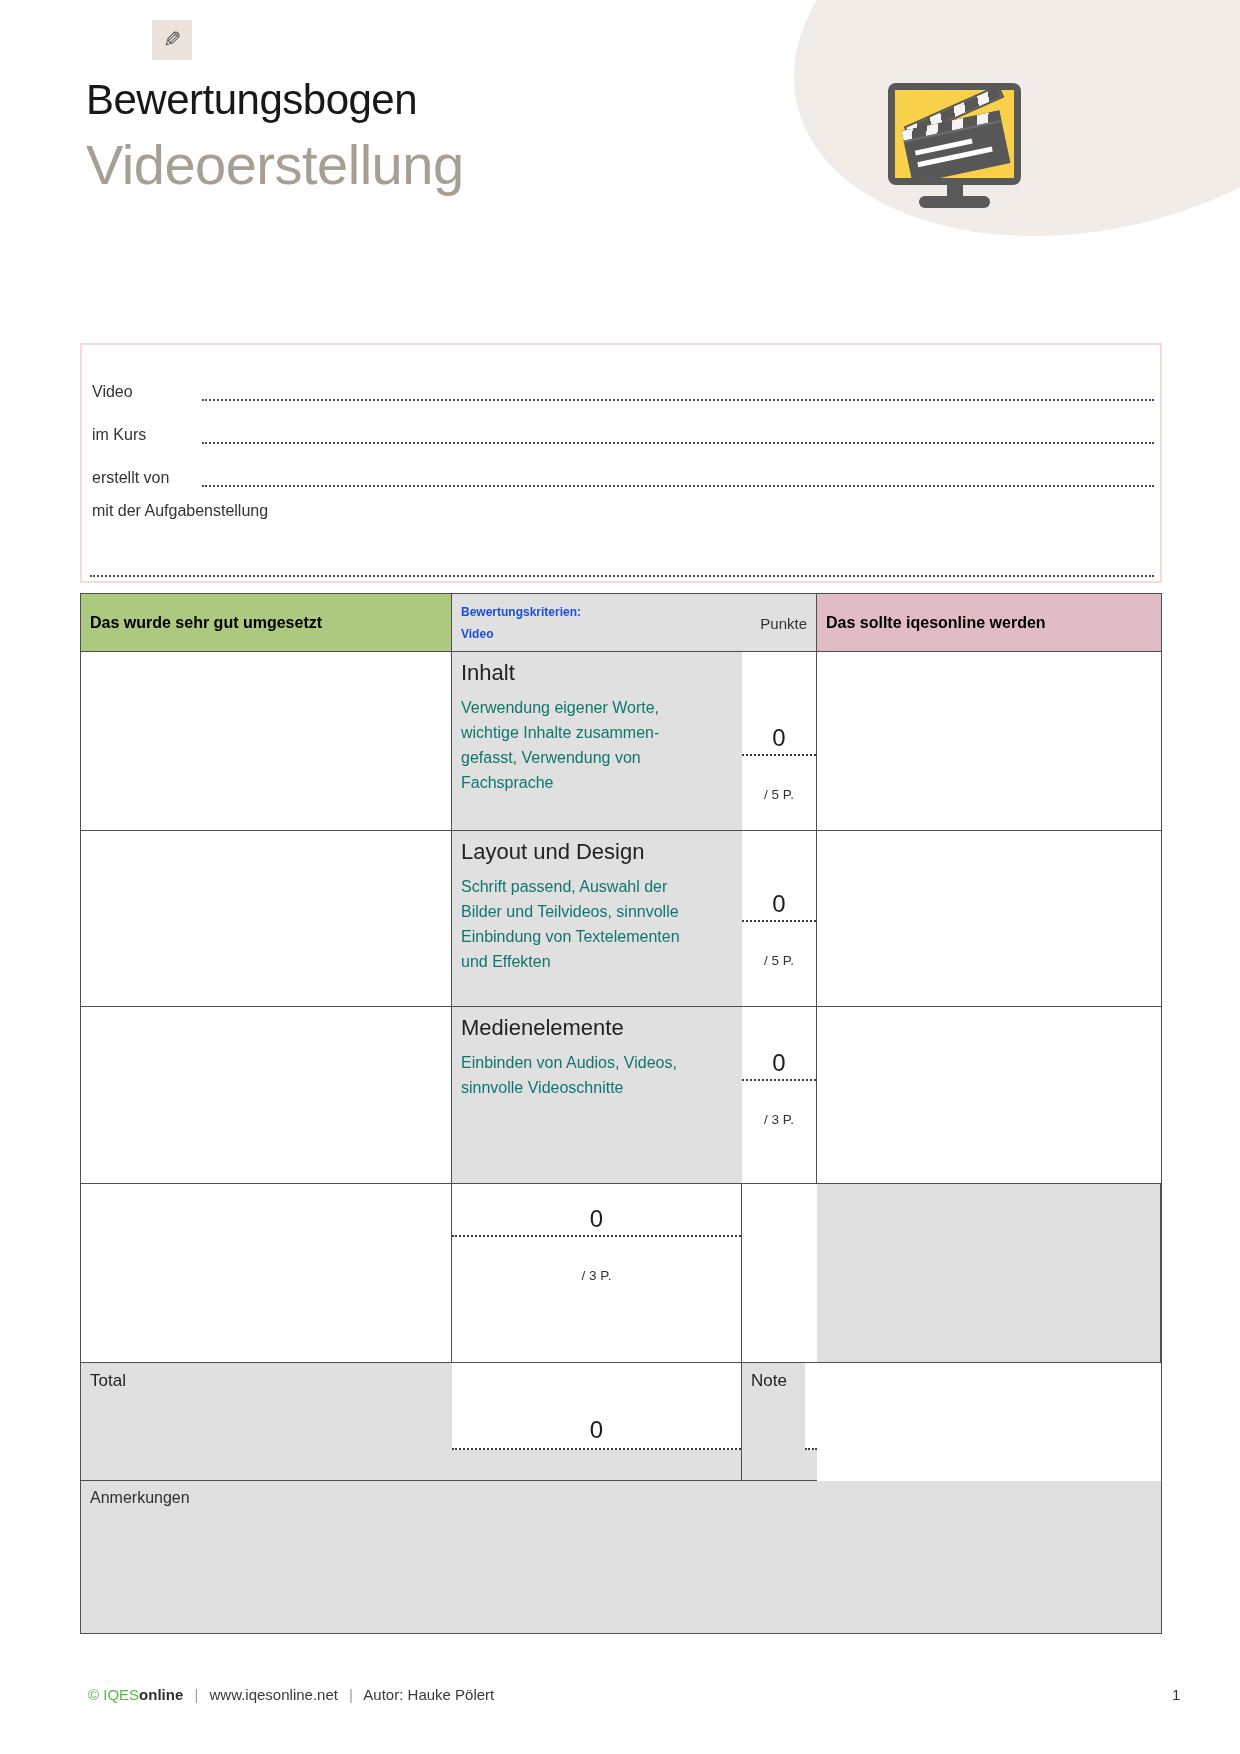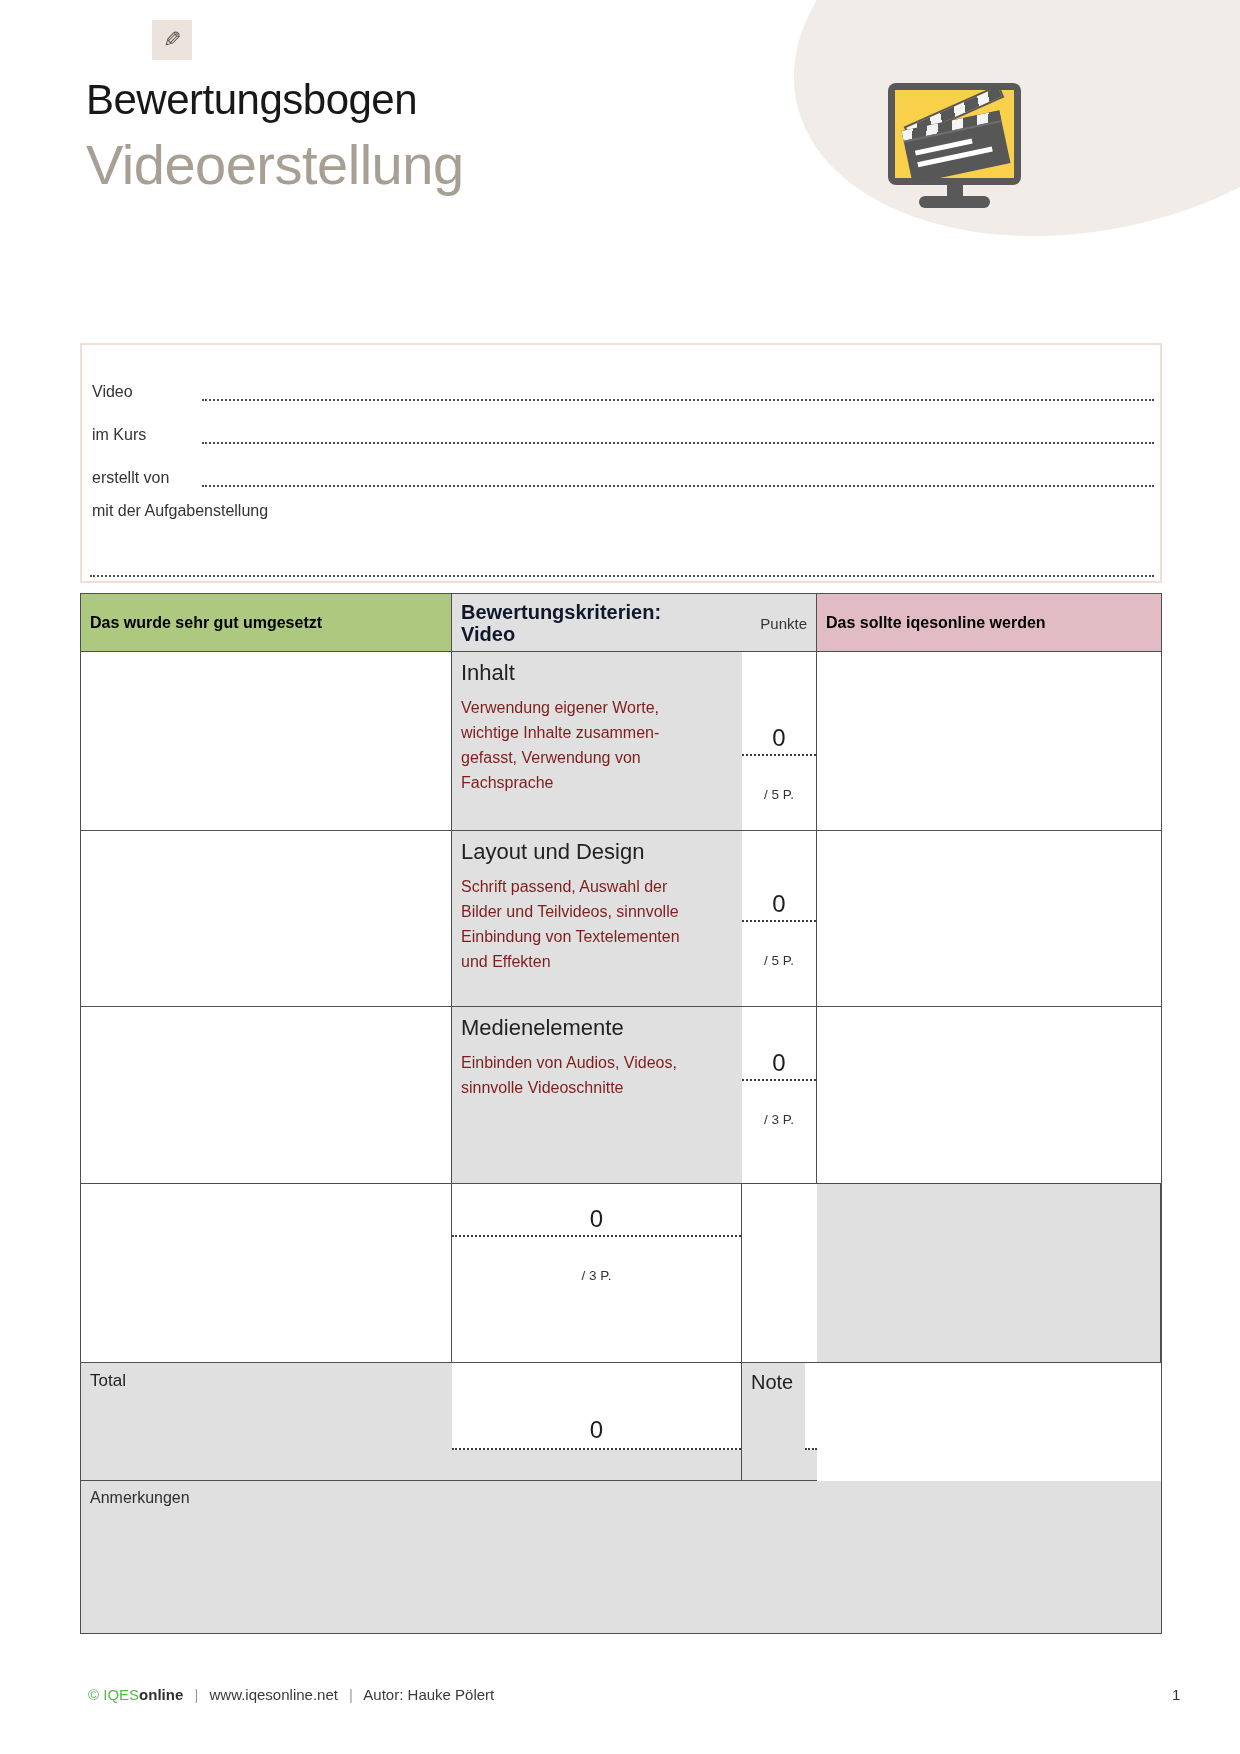--- a/index.html
+++ b/index.html
@@ -63,49 +63,49 @@
     grid-template-rows: 58px 179px 176px 177px 179px 118px 1fr;
     border: 1px solid #4f4f4f; background: #fff;
   }
   .cell { position: relative; }
   .br { border-right: 1px solid #4f4f4f; }
   .bb { border-bottom: 1px solid #4f4f4f; }
   .bg-gray  { background: #e0e0e0; }
   .bg-green { background: #adc87f; }
   .bg-pink  { background: #e2bcc5; }
   .hdr-label { display: flex; align-items: center; padding-left: 9px; font-size: 16px; font-weight: bold; color: #000000; }
-  .hdr-crit  { padding: 7px 9px; font-size: 20px; font-weight: bold; line-height: 22px; color: #0f172a; }
+  .hdr-crit  { padding: 7px 9px; font-size: 12px; font-weight: bold; line-height: 22px; color: #1d4ed8; }
   .punkte    { position: absolute; right: 9px; top: 50%; transform: translateY(-50%); font-size: 15px; font-weight: normal; color: #333; }
   .span2 { grid-column: span 2; }
   .span4 { grid-column: 1 / -1; }
 
   .crit { padding: 8px 9px; }
   .crit .ttl  { font-size: 22px; color: #222; margin-bottom: 9px; }
-  .crit .desc { font-size: 16px; line-height: 25px; color: #7f1d1d; max-width: 238px; }
+  .crit .desc { font-size: 16px; line-height: 25px; color: #0f766e; max-width: 238px; }
 
   .pts { background: #fff; }
   .score {
     height: 34px; display: flex; align-items: flex-end; justify-content: center;
     font-size: 24px; color: #1d1d1d; padding-bottom: 2px;
     border-bottom: 2px dotted #3c3c3c;
   }
   .max { text-align: center; font-size: 13.5px; color: #333; padding-top: 5px; margin-top: 26px; }
   .p1 .score { margin-top: 70px; }
   .p2 .score { margin-top: 57px; }
   .p3 .score { margin-top: 40px; }
   .p4 .score { margin-top: 19px; }
 
   .total-label { padding: 8px 9px; font-size: 17px; color: #222; }
   .total-pts { background: #e0e0e0; }
   .total-box {
     height: 87px; background: #fff; border-bottom: 2px dotted #3c3c3c;
     display: flex; align-items: flex-end; justify-content: center;
     font-size: 24px; color: #1d1d1d; padding-bottom: 4px;
   }
-  .note-cell .note-label { position: absolute; left: 9px; top: 8px; font-size: 20px; color: #222; text-align: center; }
+  .note-cell .note-label { position: absolute; left: 9px; top: 8px; font-size: 17px; color: #222; text-align: center; }
   .note-box {
     position: absolute; left: 63px; top: 0; right: 0; height: 87px;
     background: #fff; border-bottom: 2px dotted #3c3c3c;
   }
   .anm { padding: 8px 9px; font-size: 16px; color: #2e2e2e; }
 
   
   .footer { position: absolute; left: 88px; top: 1686px; font-size: 15px; color: #3a3a3a; }
   .footer span { vertical-align: baseline; }
   .c-green { color: #54b948; }

